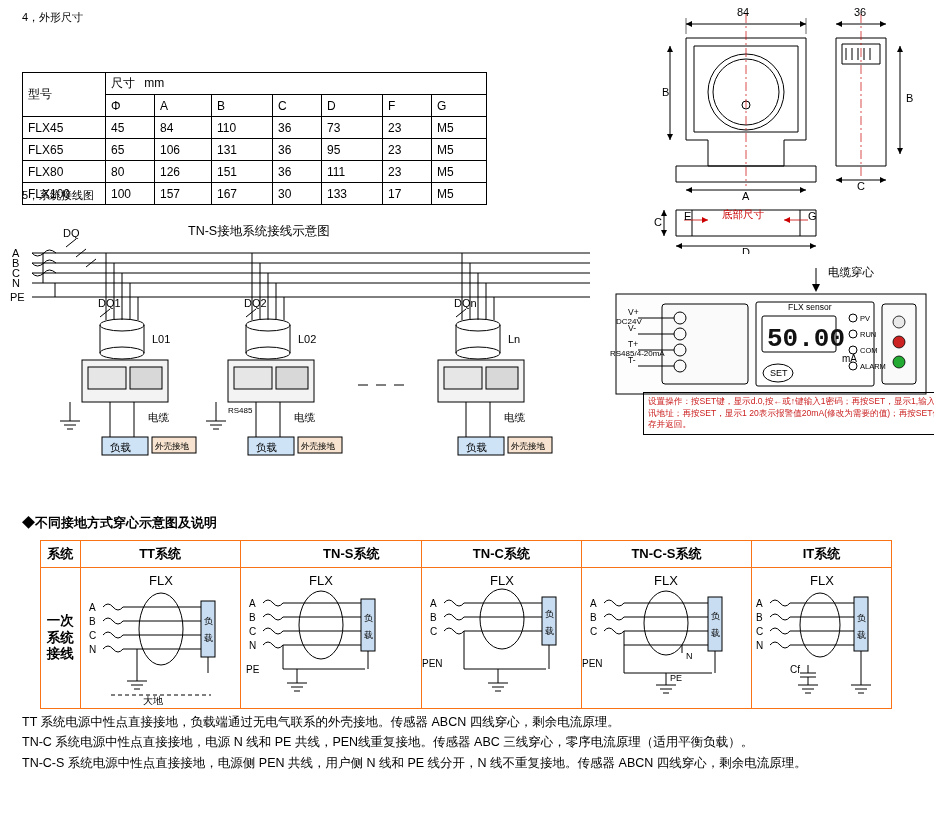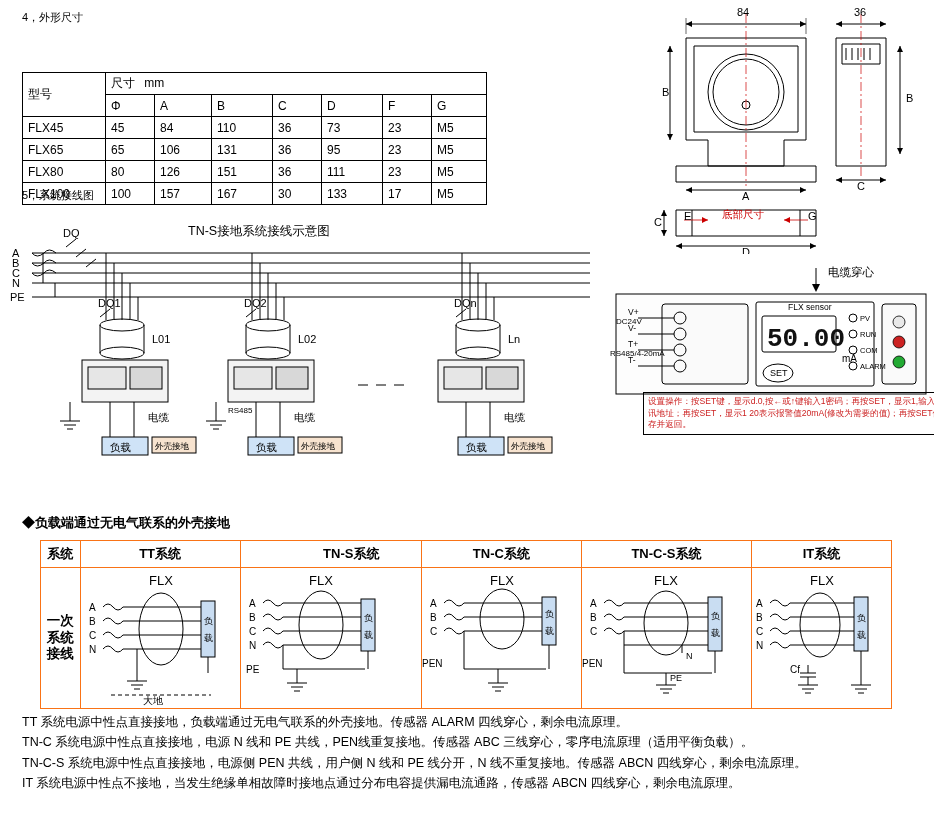--- a/index.html
+++ b/index.html
@@ -368,21 +368,21 @@
   <text x="18" y="73" font-size="8.5">V-</text>
   <text x="18" y="89" font-size="8.5">T+</text>
   <text x="18" y="105" font-size="8.5">T-</text>
   <text x="6" y="66" font-size="8">DC24V</text>
   <text x="0" y="98" font-size="8">RS485/4-20mA</text>
 </svg>
 </div>
 
 <div class="abs" style="left:643px;top:392px;width:307px;border:1px solid #000;padding:3px 4px;font-size:8.6px;line-height:1.35;color:#cc2222;box-sizing:border-box;">设置操作：按SET键，显示d.0,按←或↑键输入1密码；再按SET，显示1,输入通讯地址；再按SET，显示1 20表示报警值20mA(修改为需要的值)；再按SET保存并返回。</div>
 
-<div class="abs diamond" style="left:22px;top:514px;font-weight:bold;">◆负载端通过无电气联系的外壳接地</div>
+<div class="abs diamond" style="left:22px;top:514px;font-weight:bold;">◆不同接地方式穿心示意图及说明</div>
 
 <div class="abs" style="left:40px;top:540px;">
 <table class="gt">
   <tbody>
         <tr class="gt-head">
     <td class="col-sys">系统</td>
     <td style="width:160px;">TT系统</td>
     <td style="width:160px;padding-left:41px;">TN-S系统</td>
     <td style="width:160px;">TN-C系统</td>
     <td style="width:170px;">TN-C-S系统</td>
@@ -555,17 +555,16 @@
         <text x="105" y="52" font-size="9">负</text>
         <text x="105" y="69" font-size="9">载</text>
       </svg>
     </td>
   </tr>
 </tbody>
     </table>
 </div>
 
 <div class="abs notes" style="left:22px;top:712px;width:890px;">
-  <div>TT 系统电源中性点直接接地，负载端通过无电气联系的外壳接地。传感器 ALARM 四线穿心，剩余电流原理。</div>
+  <div>TT 系统电源中性点直接接地，负载端通过无电气联系的外壳接地。传感器 ABCN 四线穿心，剩余电流原理。</div>
   <div>TN-C 系统电源中性点直接接地，电源 N 线和 PE 共线，PEN线重复接地。传感器 ABC 三线穿心，零序电流原理（适用平衡负载）。</div>
   <div>TN-C-S 系统电源中性点直接接地，电源侧 PEN 共线，用户侧 N 线和 PE 线分开，N 线不重复接地。传感器 ABCN 四线穿心，剩余电流原理。</div>
-  <div>IT 系统电源中性点不接地，当发生绝缘单相故障时接地点通过分布电容提供漏电流通路，传感器 ABCN 四线穿心，剩余电流原理。</div>
 </div>
 
 </body></html>

